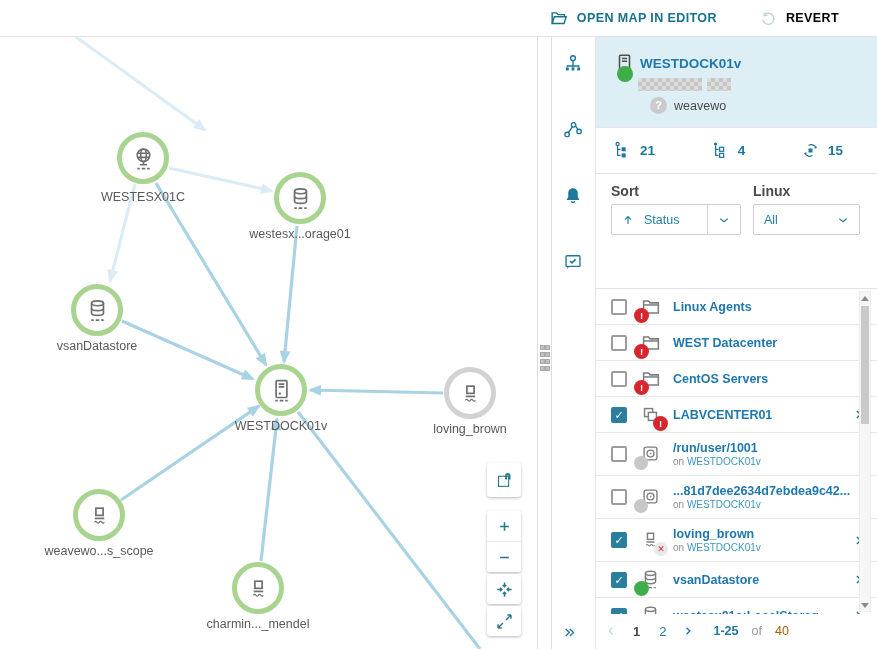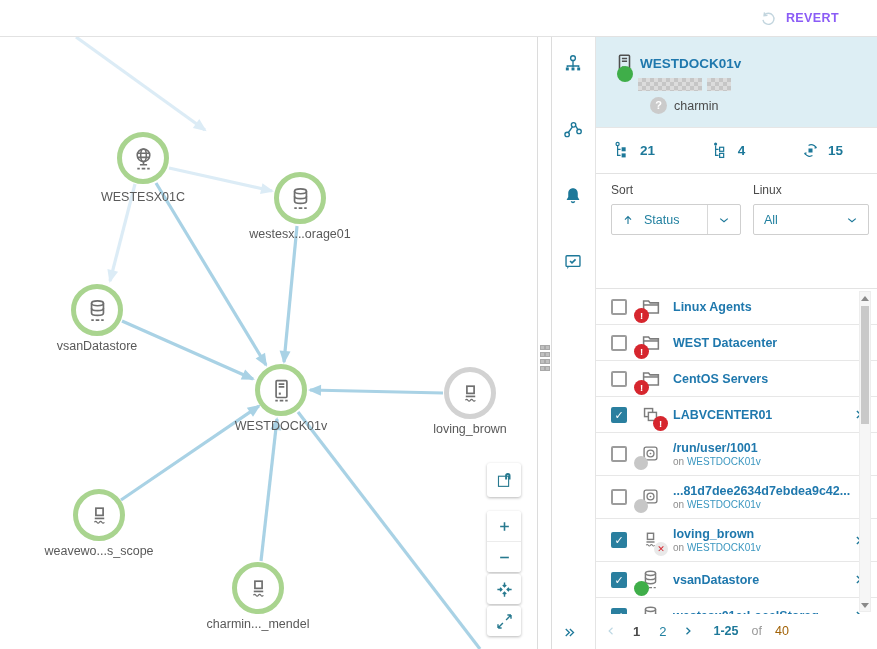--- a/index.html
+++ b/index.html
@@ -3,21 +3,21 @@
 <meta charset="utf-8">
 <style>
   html,body{margin:0;padding:0;background:#fff;width:877px;height:649px;overflow:hidden;
     font-family:"Liberation Sans","DejaVu Sans",sans-serif;font-size:12.5px;color:#4a4a4a;}
   
   #topbar{position:absolute;left:0;top:0;width:877px;height:37px;border-bottom:1px solid #e2e2e2;
     display:flex;align-items:center;justify-content:flex-end;gap:42px;padding-right:38px;box-sizing:border-box;background:#fff;z-index:30}
   .tbtn{display:flex;align-items:center;gap:8px;font-weight:700;font-size:12.5px;letter-spacing:.4px;cursor:pointer}
   #open-map-btn{color:#16718f}
   #open-map-btn .ic{width:20px;height:20px;color:#16718f}
-  #revert-btn{color:#8b5cf6}
+  #revert-btn{color:#000000}
   #revert-btn .ic{width:19px;height:19px;color:#c2d5de}
   
   #map{position:absolute;left:0;top:37px;width:537px;height:612px;background:#fff;overflow:hidden}
   #edges{position:absolute;left:0;top:0}
   .node{position:absolute;width:42px;height:42px;border-radius:50%;background:#fff;border:5px solid #a9d48f;
     display:flex;align-items:center;justify-content:center;z-index:5;cursor:pointer}
   .node.ring-grey{border-color:#d2d2d2}
   .node .ic{width:27px;height:27px;color:#6f6f6f}
   .nlabel{position:absolute;width:160px;text-align:center;font-size:12.5px;color:#595959;z-index:4;white-space:nowrap}
   #mapctl{position:absolute;right:16px;bottom:11px;display:flex;flex-direction:column;z-index:10}
@@ -54,26 +54,26 @@
     color:#fff;font-weight:700;font-size:11px;line-height:17px;text-align:center}
   #osname{position:absolute;left:79px;top:62px;color:#4a4a4a;font-size:12.5px}
   
   #counts{position:absolute;left:0;top:90px;width:282px;height:47px;box-sizing:border-box;
     border-top:1px solid #e6e6e6;border-bottom:1px solid #e2e2e2;display:flex;align-items:center;
     padding:0 34px 0 17px;justify-content:space-between;background:#fff}
   .count{display:flex;align-items:center;gap:7px;color:#1d7899;font-weight:700;font-size:13.5px;cursor:pointer}
   .count .ic{width:21px;height:21px}
   
   #sortshow{position:absolute;left:0;top:137px;width:282px;height:70px}
-  .ddlabel{position:absolute;top:9px;font-weight:400;color:#4a4a4a;font-size:12px}
+  .ddlabel{position:absolute;top:9px;font-weight:700;color:#4a4a4a;font-size:14px}
   #sortlabel{left:16px}#showlabel{left:158px}
   .dd{position:absolute;top:30px;height:31px;border:1px solid #cfcfcf;border-radius:2px;box-sizing:border-box;
     display:flex;align-items:center;background:#fff;cursor:pointer}
   #sortdd{left:16px;width:130px}
-  #showdd{left:158px;width:116px}
+  #showdd{left:158px;width:107px}
   .dd .val{color:#2180a0;font-size:12.5px}
   #sortdd .val{margin-left:9px}
   #showdd .val{margin-left:10px}
   .dd .caret{margin-left:auto;width:32px;height:100%;display:flex;align-items:center;justify-content:center}
   #sortdd .caret{border-left:1px solid #d8d8d8}
   .caret .ic{width:14px;height:14px;color:#1d7899}
   .sorticon{margin-left:9px;width:14px;height:14px;color:#1d7899}
   
   #searchbox{position:absolute;left:16px;top:208px;width:258px;height:31px;border:1px solid #cfcfcf;border-radius:2px;
     box-sizing:border-box;display:flex;align-items:center;background:#fff}
@@ -250,20 +250,26 @@
     <g id="i-arrup" fill="none" stroke="currentColor" stroke-width="1.9">
         <path d="M12 19 V6.2 M6.8 11.2 L12 6 L17.2 11.2"></path>
       </g>
     <g id="i-dblchev" fill="none" stroke="currentColor" stroke-width="2.1">
       <path d="M6 6.5 L11.8 12 L6 17.5 M12.6 6.5 L18.4 12 L12.6 17.5"></path>
     </g>
   </defs>
 </svg>
 
 <div id="topbar">
+  <div class="tbtn" id="open-map-btn">
+    <svg class="ic" viewBox="0 0 24 24">
+        <use href="#i-openmap"></use>
+      </svg>
+    <span>OPEN MAP IN EDITOR</span>
+  </div>
   <div class="tbtn" id="revert-btn">
     <svg class="ic" viewBox="0 0 24 24">
         <use href="#i-revert"></use>
       </svg>
     <span>REVERT</span>
   </div>
 </div>
 
 <div id="map">
   <svg id="edges" width="537" height="612">
@@ -409,21 +415,21 @@
     <span id="eicon">
       <svg class="ic" viewBox="0 0 24 24">
           <use href="#i-server"></use>
         </svg>
     </span>
     <span id="edot"></span>
     <span id="ename">WESTDOCK01v</span>
     <span class="px" id="px1"></span>
     <span class="px" id="px2"></span>
     <span id="osbadge">?</span>
-    <span id="osname">charmin</span>
+    <span id="osname">weavewo</span>
   </div>
 
   <div id="counts">
       <div class="count">
         <svg viewBox="0 0 24 24" class="ic">
           <use href="#i-cnt-child"></use>
         </svg>
         <span>21</span>
       </div>
       <div class="count">

